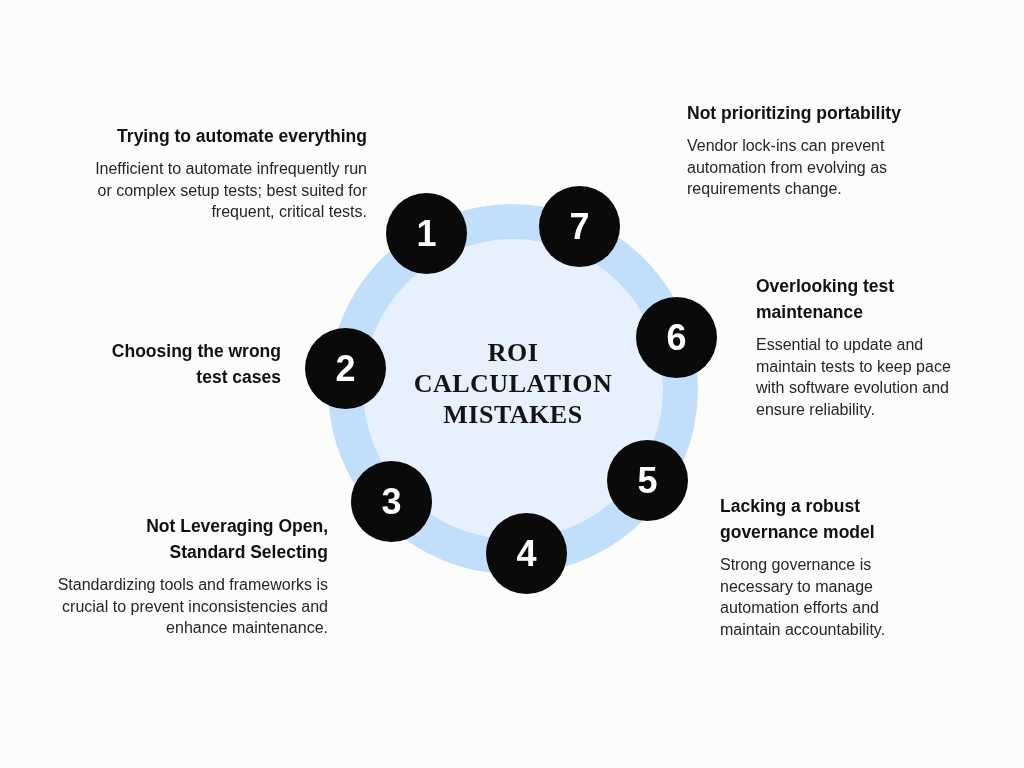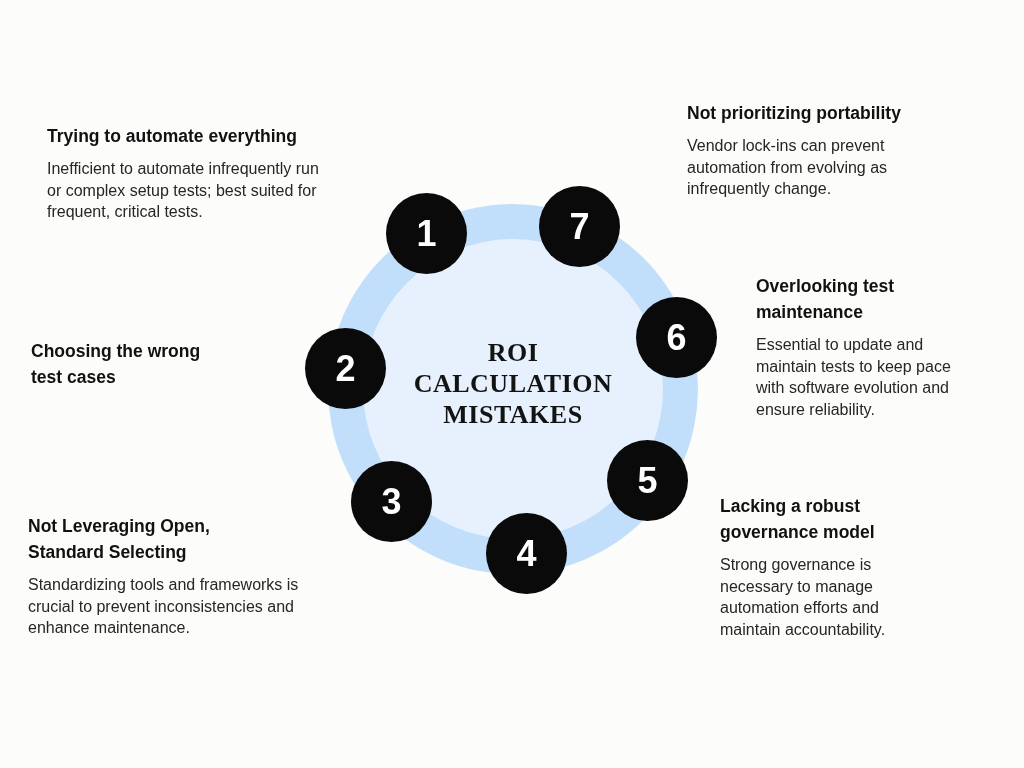--- a/index.html
+++ b/index.html
@@ -83,21 +83,21 @@
     color: #111111;
     white-space: pre-line;
   }
   .item .body {
     margin-top: 9px;
     font-size: 16px;
     line-height: 21.5px;
     color: #262626;
     white-space: pre-line;
   }
-  .align-right { }
+  .align-right { text-align: right; }
   .align-left  { text-align: left; }
   .item-1 { right: 657px; top: 123px; width: 320px; }
   .item-2 { right: 743px; top: 306px; width: 250px; margin-top: 32px; }
   .item-3 { right: 696px; top: 513px; width: 300px; }
   .item-4 { left: 432px; top: 612px; width: 270px; }
   .item-5 { left: 720px; top: 493px; width: 240px; }
   .item-6 { left: 740px; top: 273px; width: 225px; margin-left: 16px; }
   .item-7 { left: 643px; top: 100px; width: 250px; margin-left: 44px; }
 </style>
 </head>
@@ -157,16 +157,16 @@
     <div class="body">Essential to update and
 maintain tests to keep pace
 with software evolution and
 ensure reliability.</div>
   </div>
 
   <div class="item item-7 align-left">
     <div class="heading">Not prioritizing portability</div>
     <div class="body">Vendor lock-ins can prevent
 automation from evolving as
-infrequently change.</div>
+requirements change.</div>
   </div>
 
 </div>
 
 </body></html>

